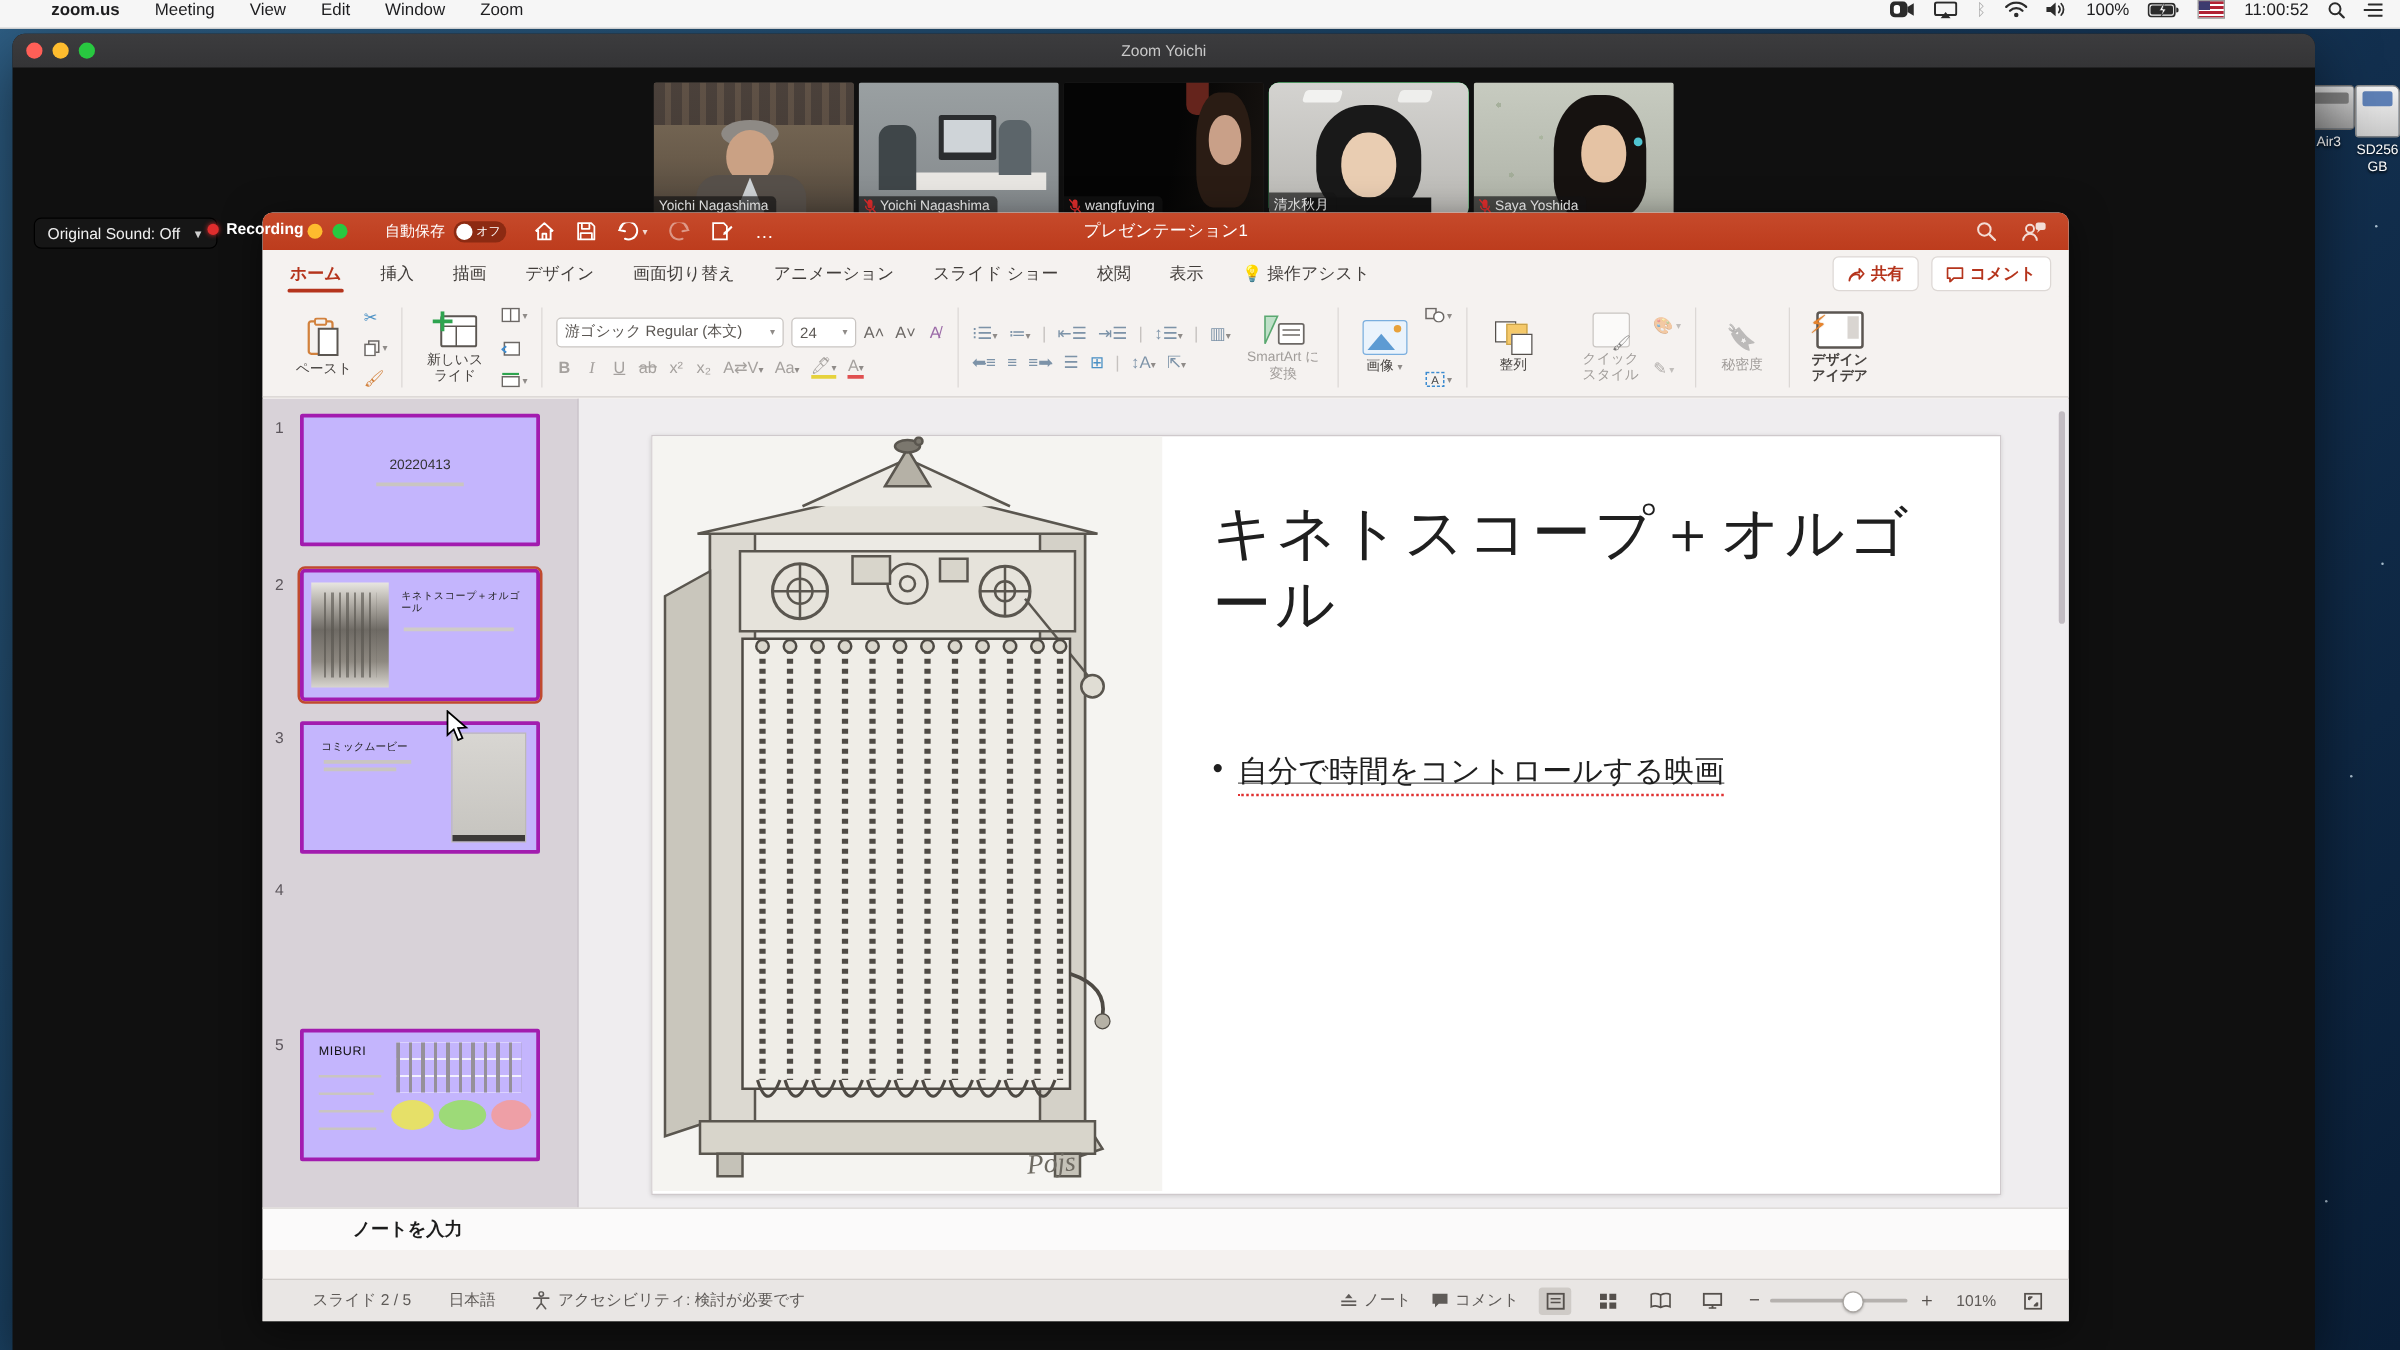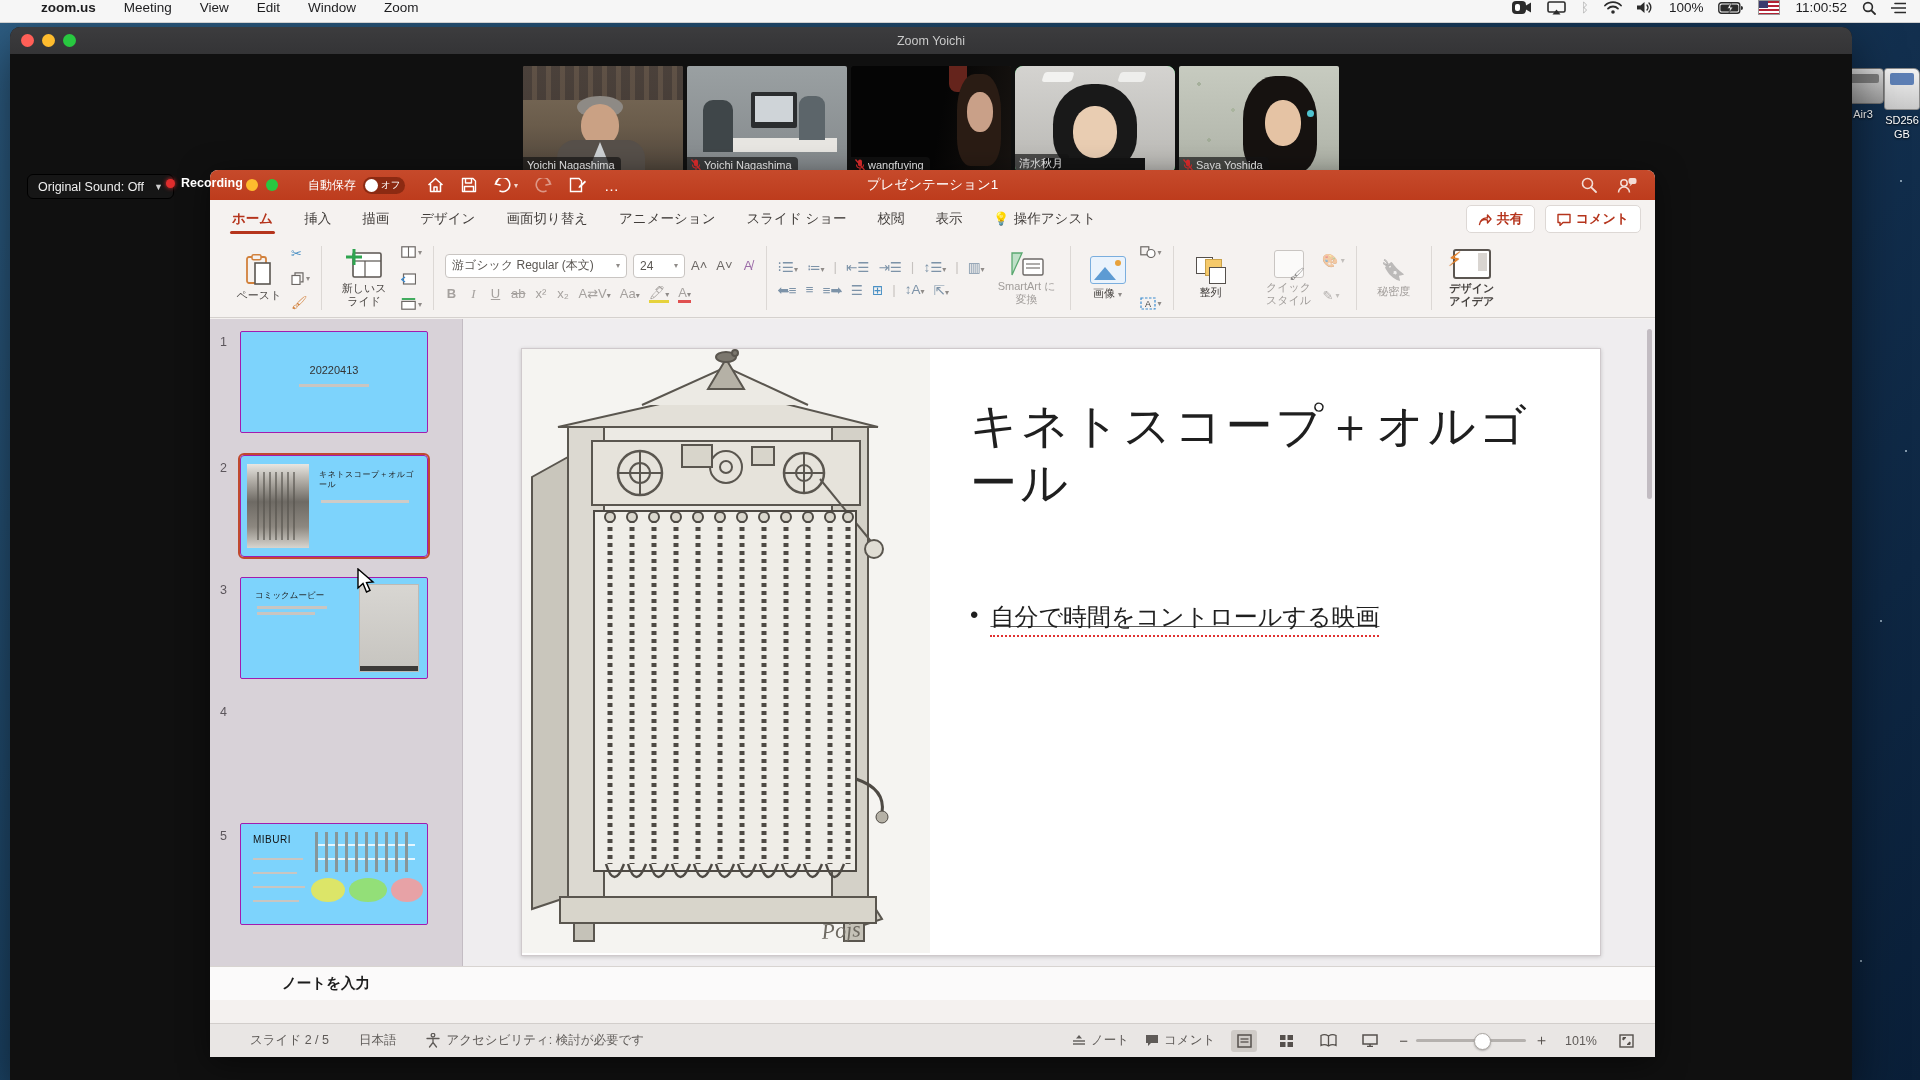--- a/index.html
+++ b/index.html
@@ -134,21 +134,21 @@
   .ico-qs{width:28px;height:26px;border:1.5px solid #c9c5c2;border-radius:3px;background:#fbfaf9;position:relative;}
   .ico-qs::after{content:"🖌";position:absolute;right:-2px;bottom:-4px;font-size:12px;filter:grayscale(1);opacity:.5;}
   .ico-sens{font-size:20px;filter:grayscale(1);opacity:.4;}
   .ico-di{width:34px;height:26px;border:2px solid #5b5651;border-radius:3px;position:relative;background:#fff;}
   .ico-di::before{content:"";position:absolute;right:2px;top:2px;width:9px;height:18px;background:#d9d5d1;}
   .bolt{position:absolute;left:-7px;top:-4px;font-size:20px;color:#e8842c;text-shadow:0 0 1px #b45f12;}
 
   
   .content{position:absolute;top:149px;bottom:90px;left:0;right:0;display:flex;}
   .slidepanel{width:252px;background:#d8d2d8;position:relative;border-right:1px solid #c3bcc3;flex:0 0 auto;}
-  .thumb{position:absolute;left:30px;width:186px;height:100px;background:#7dd3fc;border:1px solid #a21caf;border-radius:2px;overflow:hidden;}
+  .thumb{position:absolute;left:30px;width:186px;height:100px;background:#c4b5fd;border:3px solid #a21caf;border-radius:2px;overflow:hidden;}
   .thumb.sel{outline:2.5px solid #c0492f;outline-offset:0;border-radius:4px;}
   .tnum{position:absolute;left:10px;font-size:12.5px;color:#5c565c;}
   .t1-title{position:absolute;left:0;right:0;top:32px;text-align:center;font-size:11px;color:#333;}
   .t1-sub{position:absolute;left:58px;right:58px;top:52px;height:3px;background:#c9c5c1;}
   .t2-img{position:absolute;left:6px;top:8px;width:62px;height:84px;background:linear-gradient(#e8e6e1 0%,#b7b3ac 18%,#6e6a64 45%,#8d8880 75%,#d8d5cf 100%);}
   .t2-img::after{content:"";position:absolute;inset:8px 10px;background:repeating-linear-gradient(90deg,#55524c 0 2px,transparent 2px 6px);opacity:.6;}
   .t2-title{position:absolute;left:78px;top:14px;width:100px;font-size:8px;color:#222;line-height:1.3;letter-spacing:.5px;}
   .t2-sub{position:absolute;left:80px;top:44px;width:88px;height:2.5px;background:#cfcbc7;}
   .t3-title{position:absolute;left:14px;top:12px;font-size:8.5px;color:#222;}
   .t3-l1{position:absolute;left:16px;top:28px;width:70px;height:2.5px;background:#c9c5c1;}

